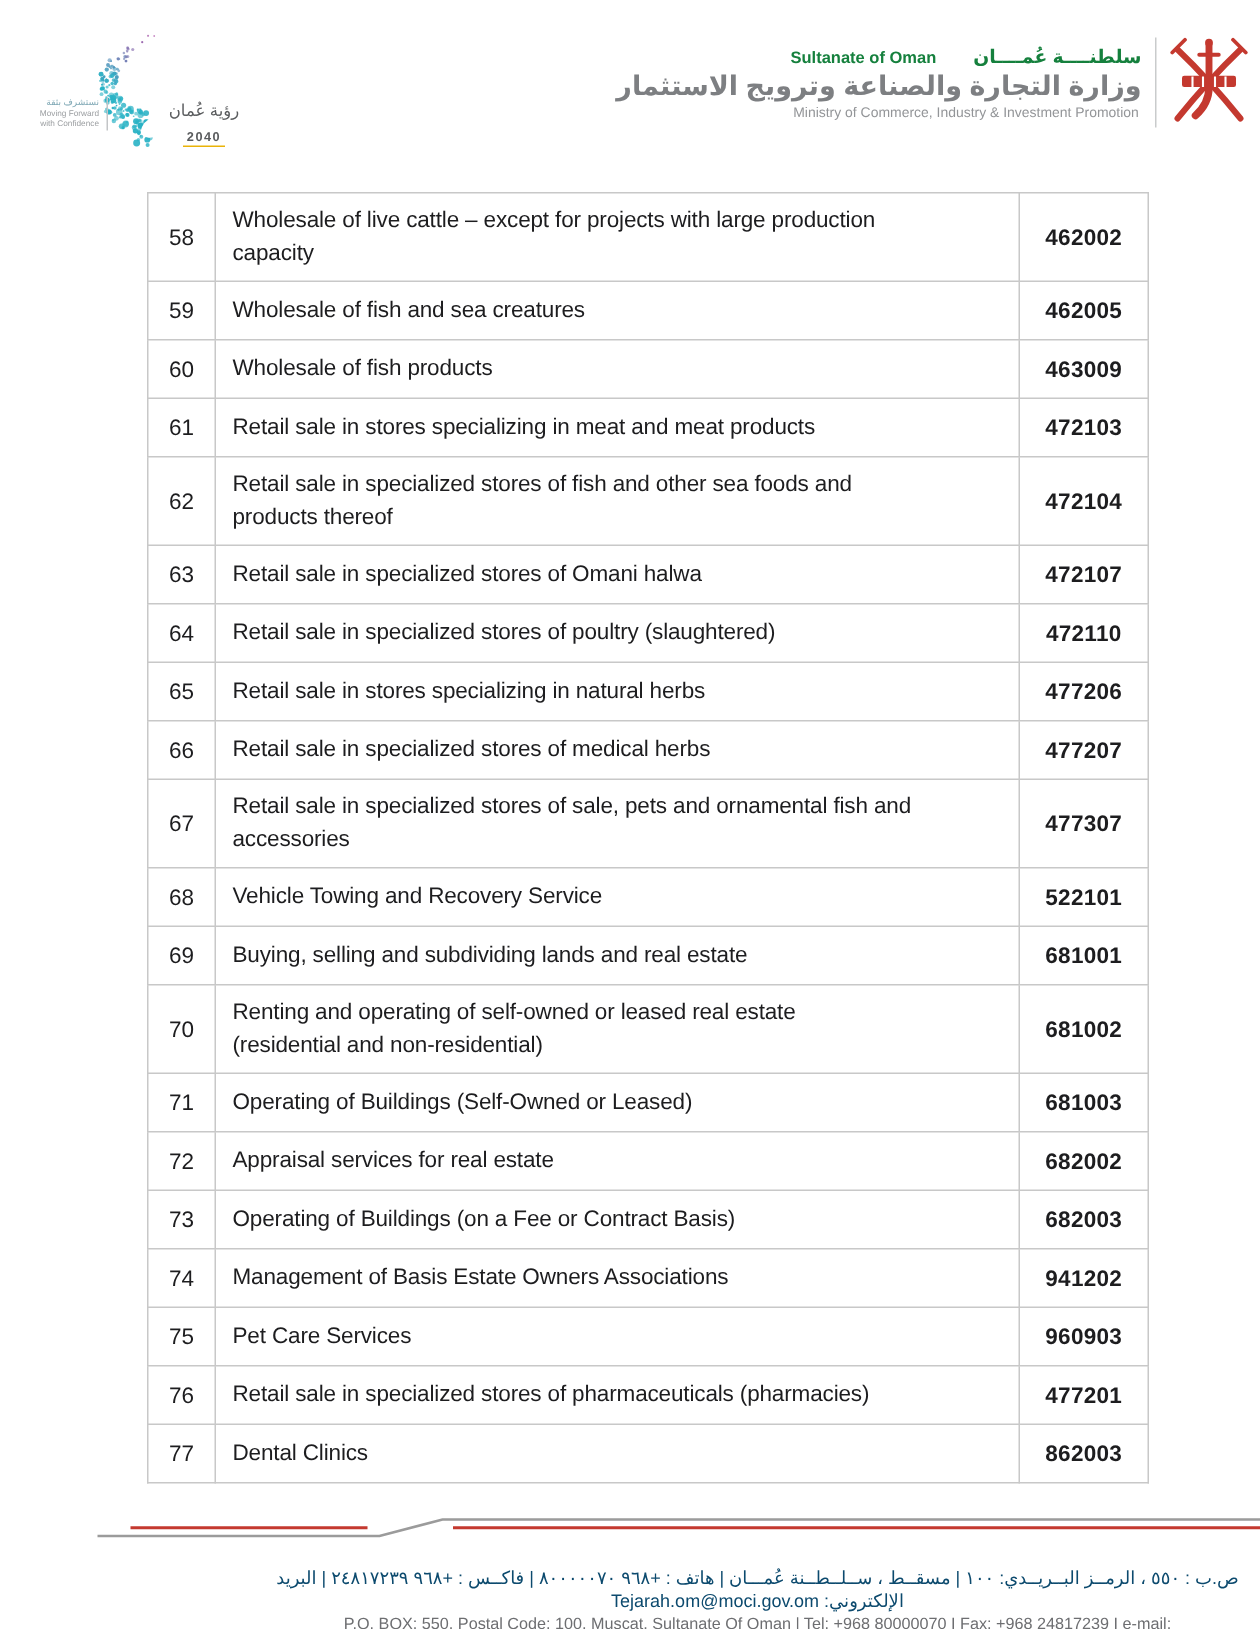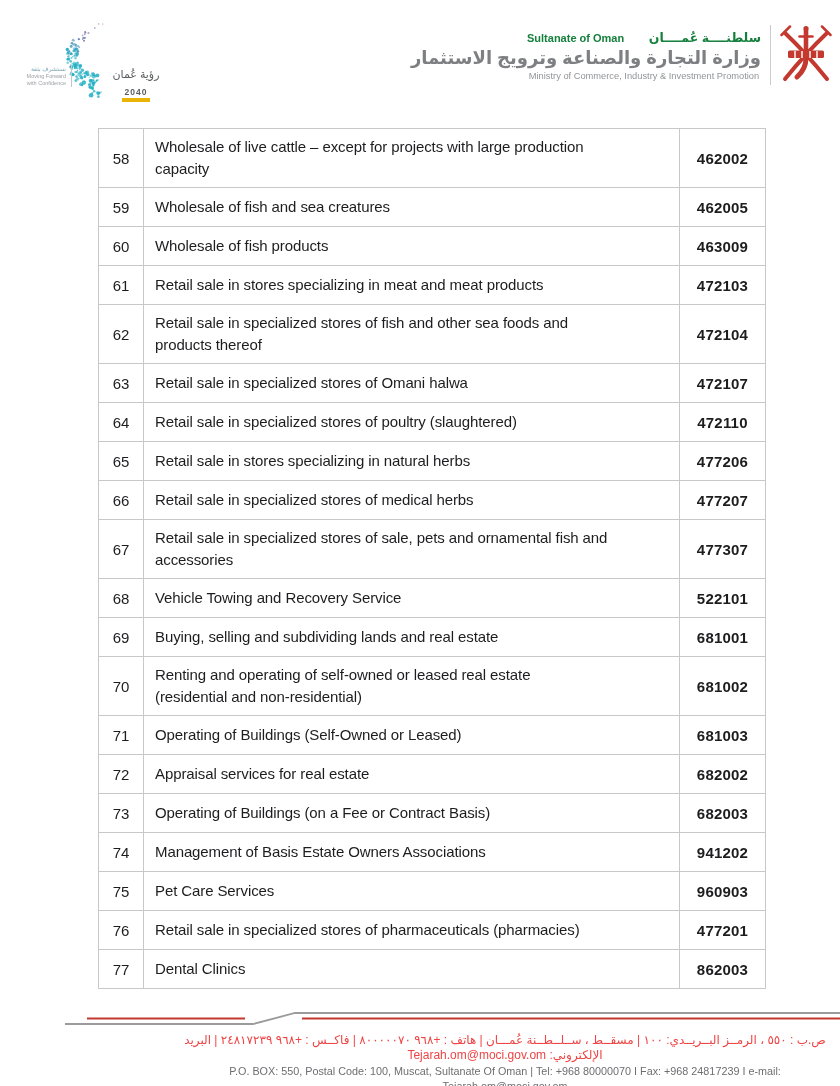--- a/index.html
+++ b/index.html
@@ -7,21 +7,21 @@
     position:relative;width:840px;height:1086px;background:#fff;overflow:hidden;
     font-family:"Liberation Sans","DejaVu Sans",sans-serif;color:#1d1d1f;
   }
 
   
   .vision-logo{position:absolute;left:22px;top:8px;width:140px;height:102px;}
   .vision-swirl{position:absolute;left:0;top:0;}
   .vision-wordmark{position:absolute;left:88px;top:60px;width:52px;text-align:center;color:#5a5c5e;}
   .vision-wordmark .ar{font-size:11px;font-weight:normal;line-height:13px;}
   .vision-wordmark .year{display:inline-block;font-size:8.5px;font-weight:bold;letter-spacing:1px;
-    border-bottom:4px solid #eab308;padding:0 3px 1px;}
+    border-bottom:1px solid #eab308;padding:0 3px 1px;}
   .vision-tagline{position:absolute;left:2px;top:57px;width:42px;text-align:right;
     border-right:1px solid #c3c5c7;padding-right:5px;color:#9b9ea1;}
   .vision-tagline .ar{font-size:6px;line-height:8px;color:#7fa8b5;}
   .vision-tagline .en{font-size:5.5px;line-height:7px;}
 
   
   .ministry{position:absolute;right:8px;top:22px;display:flex;align-items:center;gap:9px;}
   .ministry-text{width:234px;}
   .ministry-country{display:flex;justify-content:space-between;align-items:baseline;color:#15803d;}
   .ministry-country .en{font-size:11px;font-weight:bold;}
@@ -37,21 +37,21 @@
   .activities td{border:1px solid #c8c8c8;font-size:15px;color:#1d1d1f;vertical-align:middle;}
   .col-no{width:42px;text-align:center;margin-left:40px;}
   .col-activity{width:516px;text-align:left;padding:7px 8px 7px 11px;line-height:22px;
     white-space:pre-line;letter-spacing:-0.1px;}
   .col-code{width:83px;text-align:center;font-weight:bold;letter-spacing:0.2px;}
 
   
   .footer{position:absolute;left:0;top:1003px;width:840px;}
   .footer-lines{display:block;}
   .footer-text{margin-left:170px;width:670px;text-align:center;}
-  .footer-ar{font-size:12px;color:#ef4444;line-height:15px;margin-top:4px;direction:rtl;}
+  .footer-ar{font-size:12px;color:#0c4a6e;line-height:15px;margin-top:16px;direction:rtl;}
   .footer-en{font-size:10.8px;color:#6d6e71;line-height:15px;margin-top:1px;}
 </style>
 </head>
 <body>
 
 <div class="page">
 
   <div class="vision-logo">
     <svg class="vision-swirl" width="140" height="102" viewBox="0 0 140 102">
         <circle cx="80.8" cy="16.0" r="0.60" fill="rgb(176,87,169)" fill-opacity="0.69"></circle>

